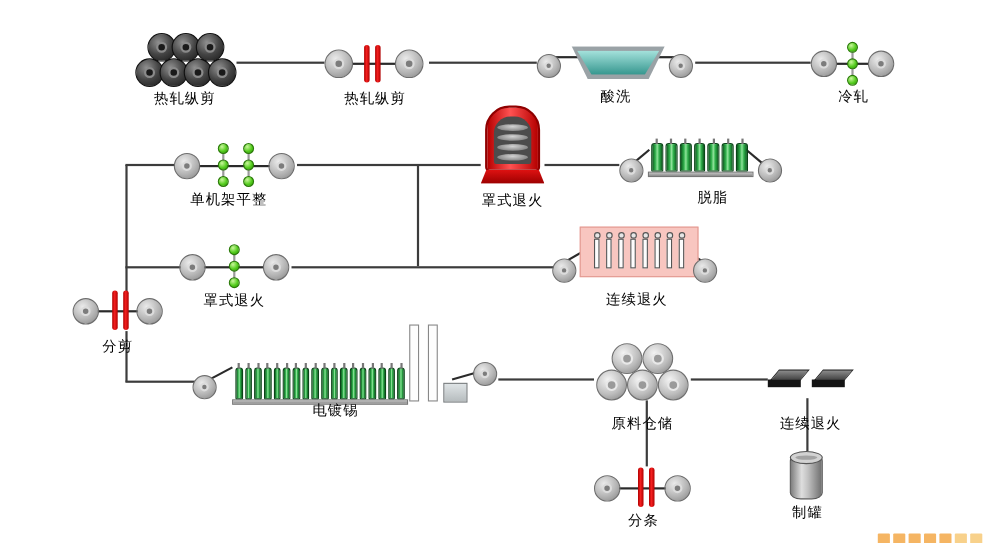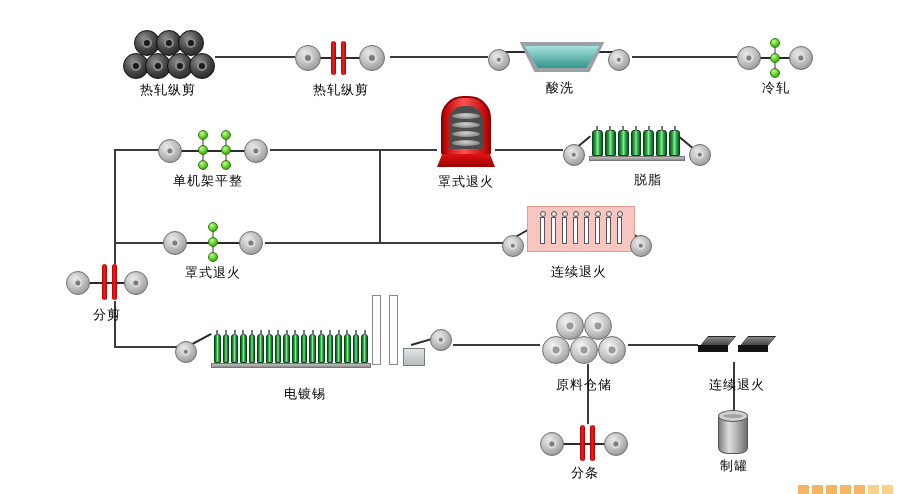--- a/index.html
+++ b/index.html
@@ -299,21 +299,21 @@
   <div class="label" style="left:168px;top:81px;">热轧纵剪</div>
   <div class="label" style="left:341px;top:81px;">热轧纵剪</div>
   <div class="label" style="left:560px;top:79px;">酸洗</div>
   <div class="label" style="left:776px;top:79px;">冷轧</div>
   <div class="label" style="left:208px;top:172px;">单机架平整</div>
   <div class="label" style="left:466px;top:173px;">罩式退火</div>
   <div class="label" style="left:648px;top:171px;">脱脂</div>
   <div class="label" style="left:213px;top:264px;">罩式退火</div>
   <div class="label" style="left:579px;top:263px;">连续退火</div>
   <div class="label" style="left:107px;top:306px;">分剪</div>
-  <div class="label" style="left:305px;top:385px;">电镀锡</div>
+  <div class="label" style="left:305px;top:364px;">电镀锡</div>
   <div class="label" style="left:584px;top:376px;">原料仓储</div>
   <div class="label" style="left:737px;top:376px;">连续退火</div>
   <div class="label" style="left:585px;top:464px;">分条</div>
   <div class="label" style="left:734px;top:457px;">制罐</div>
 
   <div class="watermark" style="left:798px;top:485px;">
     <i></i>
       <i></i>
       <i></i>
       <i></i>

